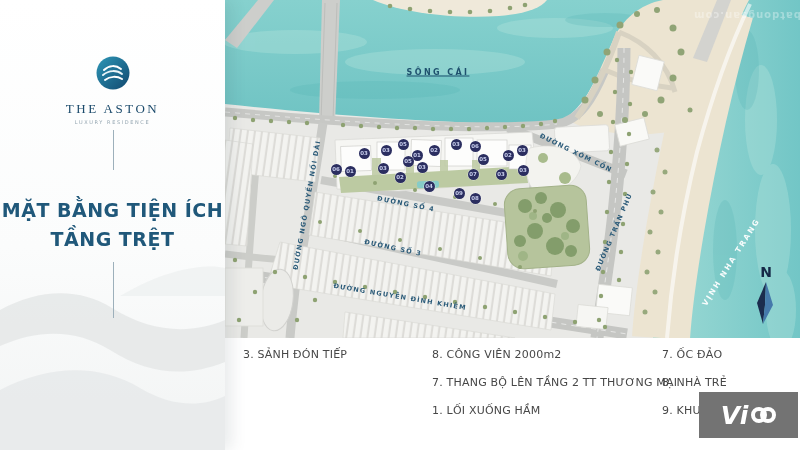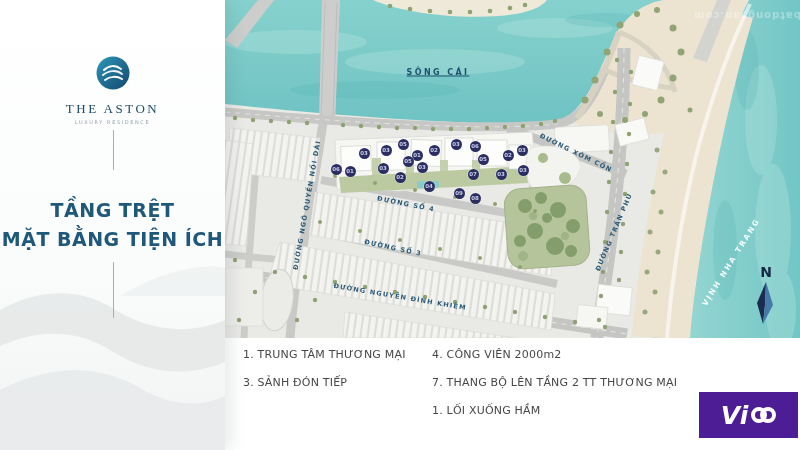--- a/index.html
+++ b/index.html
@@ -36,21 +36,21 @@
   .div-top{top:130px;height:40px;}
   .div-bottom{top:262px;height:56px;}
   .side-title{position:absolute;top:196px;left:0;width:100%;text-align:center;
               font-weight:700;font-size:19px;line-height:1.5;letter-spacing:.5px;color:#20587a;}
 
   
   .legend{position:absolute;left:225px;top:338px;width:575px;height:112px;background:#ffffff;}
   .legend ul{position:absolute;top:10px;margin:0;padding:0;list-style:none;}
   .legend li{font-size:11px;color:#474747;letter-spacing:.2px;margin-bottom:15px;white-space:nowrap;}
   .lcol1{left:18px;} .lcol2{left:207px;} .lcol3{left:437px;}
-  .vico{position:absolute;left:474px;top:54px;width:99px;height:46px;background:#4c1d95;
+  .vico{position:absolute;left:474px;top:54px;width:99px;height:46px;background:#737373;
         display:flex;align-items:center;justify-content:center;gap:3px;}
   .vico-vi{color:#fff;font-size:25px;font-weight:700;font-style:italic;
            font-family:"DejaVu Sans","Liberation Sans",sans-serif;line-height:1;}
   .ring{width:16px;height:16px;border:4.5px solid #fff;border-radius:50%;}
   .ring+.ring{margin-left:-10px;}
 </style>
 </head>
 <body>
 
 <div class="stage">
@@ -336,27 +336,31 @@
         <div class="marker" style="left: 298px; top: 170px;">03</div>
         <div class="marker" style="left: 248px; top: 174px;">07</div>
         <div class="marker" style="left: 204px; top: 186px;">04</div>
         <div class="marker" style="left: 234px; top: 193px;">09</div>
         <div class="marker" style="left: 250px; top: 198px;">08</div>
       </div>
   </div>
 
   <div class="legend">
     <ul class="lcol1">
-      <li>1. TRUNG TÂM THƯƠNG MẠI</li>
       <li>3. SẢNH ĐÓN TIẾP</li>
     </ul>
     <ul class="lcol2">
-      <li>4. CÔNG VIÊN 2000m2</li>
+      <li>8. CÔNG VIÊN 2000m2</li>
       <li>7. THANG BỘ LÊN TẦNG 2 TT THƯƠNG MẠI</li>
       <li>1. LỐI XUỐNG HẦM</li>
+    </ul>
+    <ul class="lcol3">
+      <li>7. ỐC ĐẢO</li>
+      <li>8. NHÀ TRẺ</li>
+      <li>9. KHU</li>
     </ul>
     <div class="vico">
       <span class="vico-vi">Vi</span>
       <span class="ring"></span>
       <span class="ring"></span>
     </div>
   </div>
 
   <aside class="sidebar">
     <svg class="waves" width="225" height="200" viewBox="0 0 225 200">
@@ -372,20 +376,20 @@
         <path d="M7,19 C13,14 21,14 26,18" stroke="#eaf4f8" stroke-width="2" fill="none" stroke-linecap="round"></path>
         <path d="M9,24 C14,20 21,20 26,23" stroke="#ffffff" stroke-width="2" fill="none" stroke-linecap="round"></path>
       </svg>
       <div class="brand-name">THE ASTON</div>
       <div class="brand-tag">LUXURY RESIDENCE</div>
     </div>
 
     <div class="divider div-top"></div>
 
     <div class="side-title">
+      <div>MẶT BẰNG TIỆN ÍCH</div>
       <div>TẦNG TRỆT</div>
-      <div>MẶT BẰNG TIỆN ÍCH</div>
     </div>
 
     <div class="divider div-bottom"></div>
   </aside>
 
 </div>
 
 </body></html>

